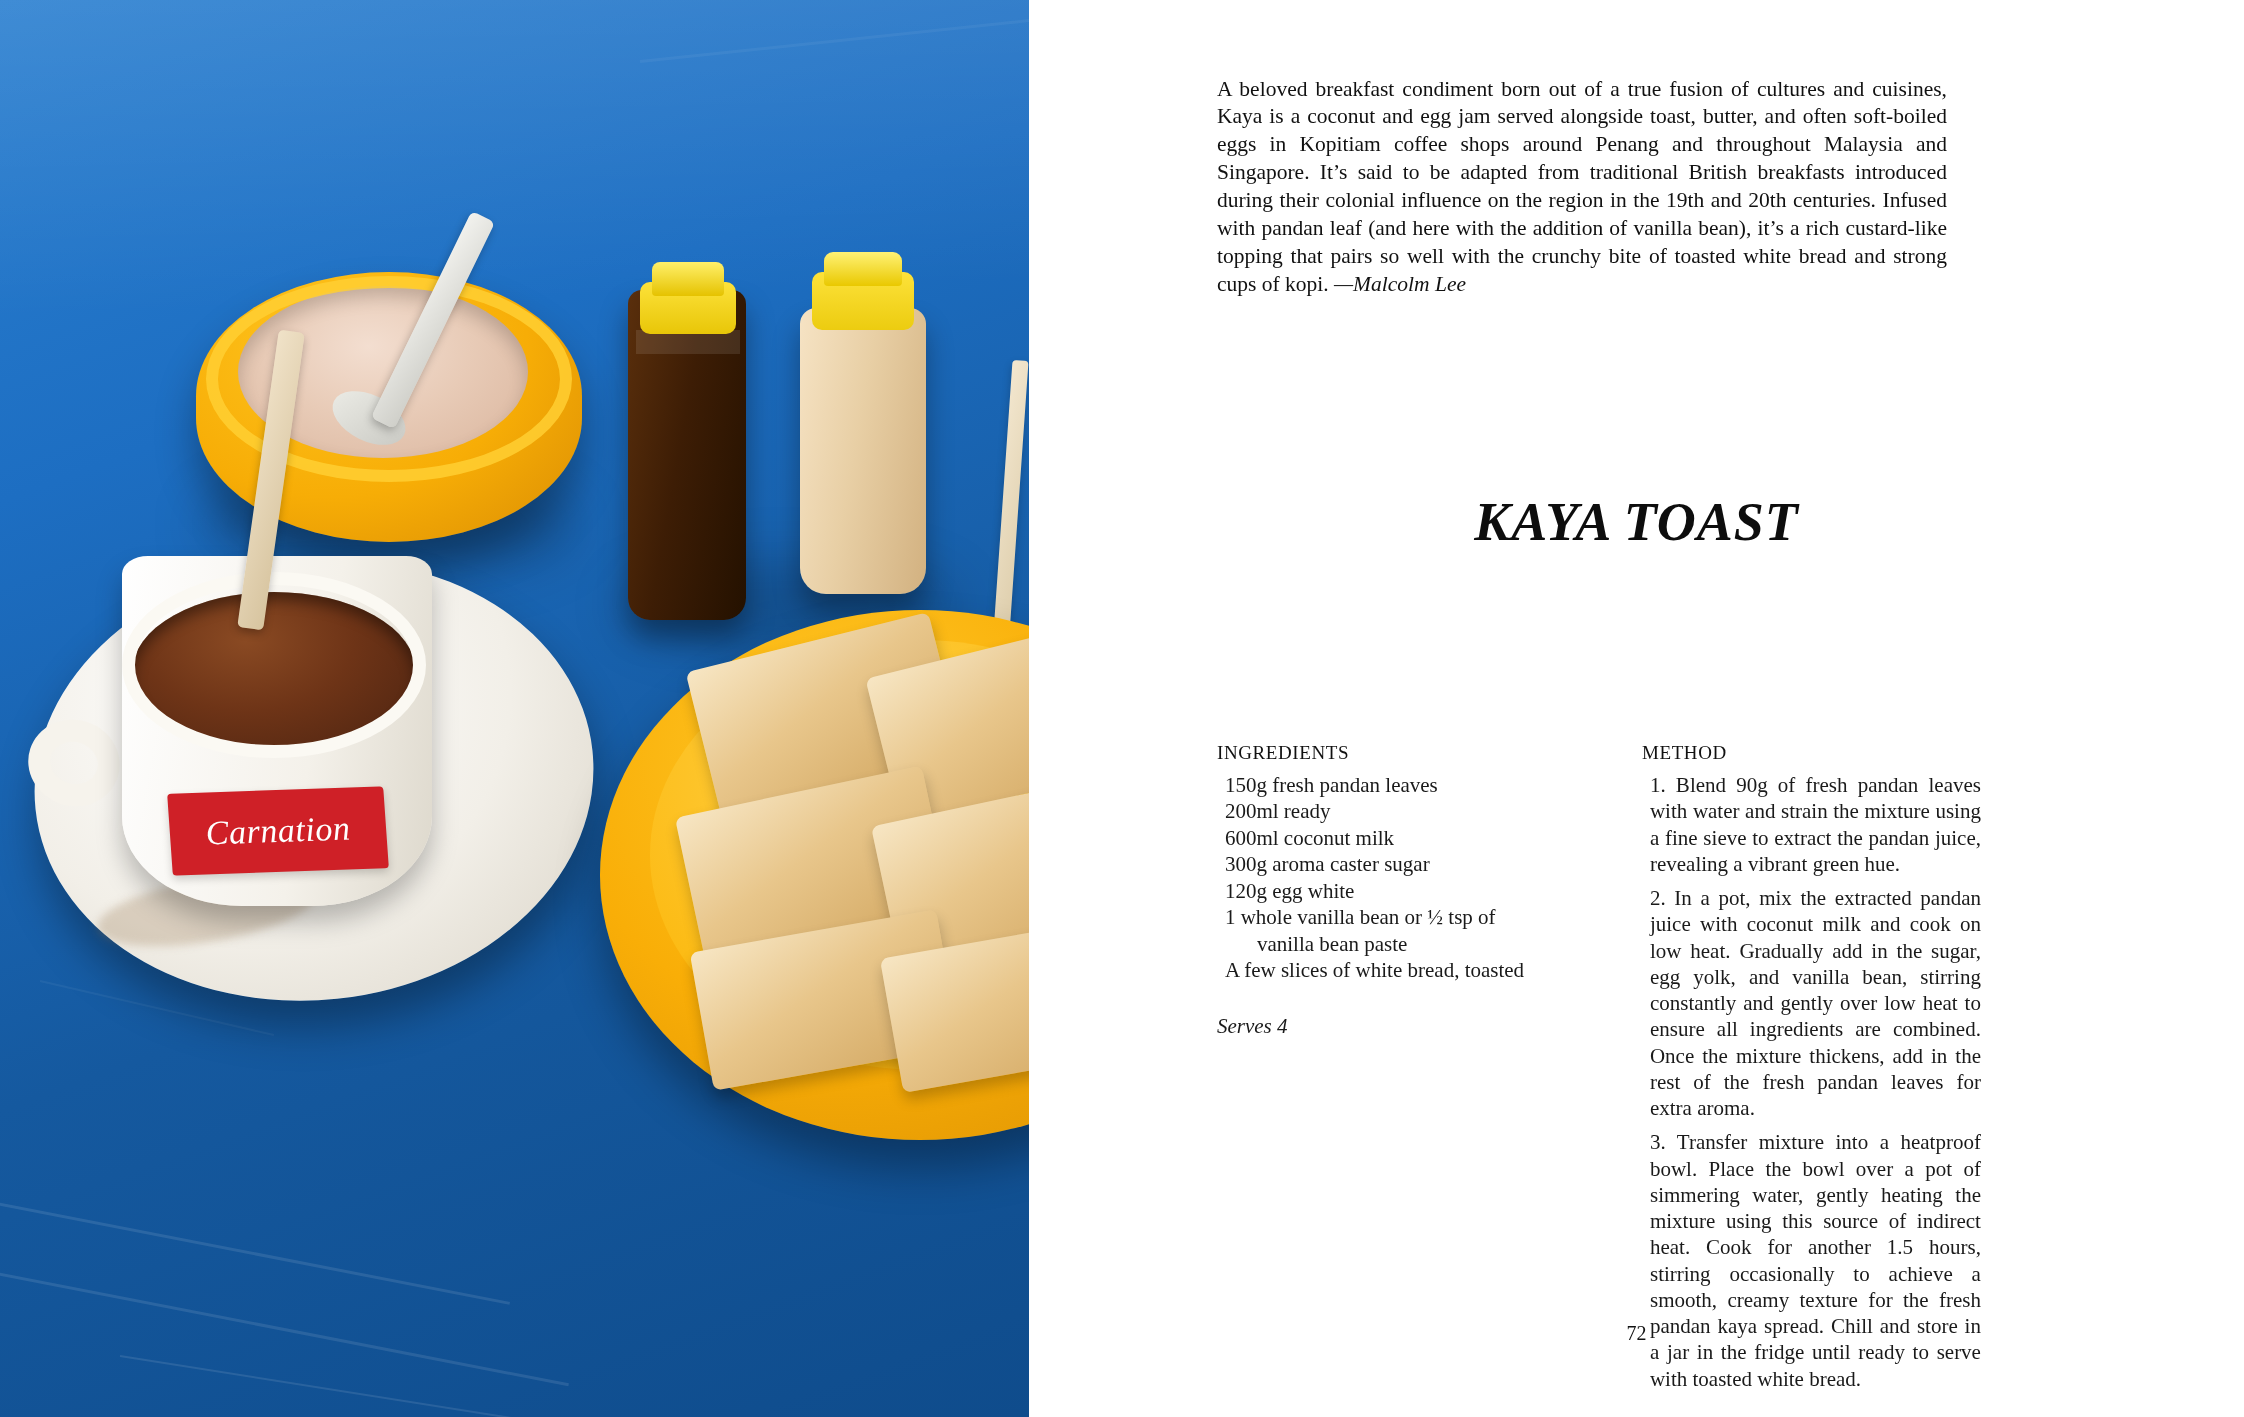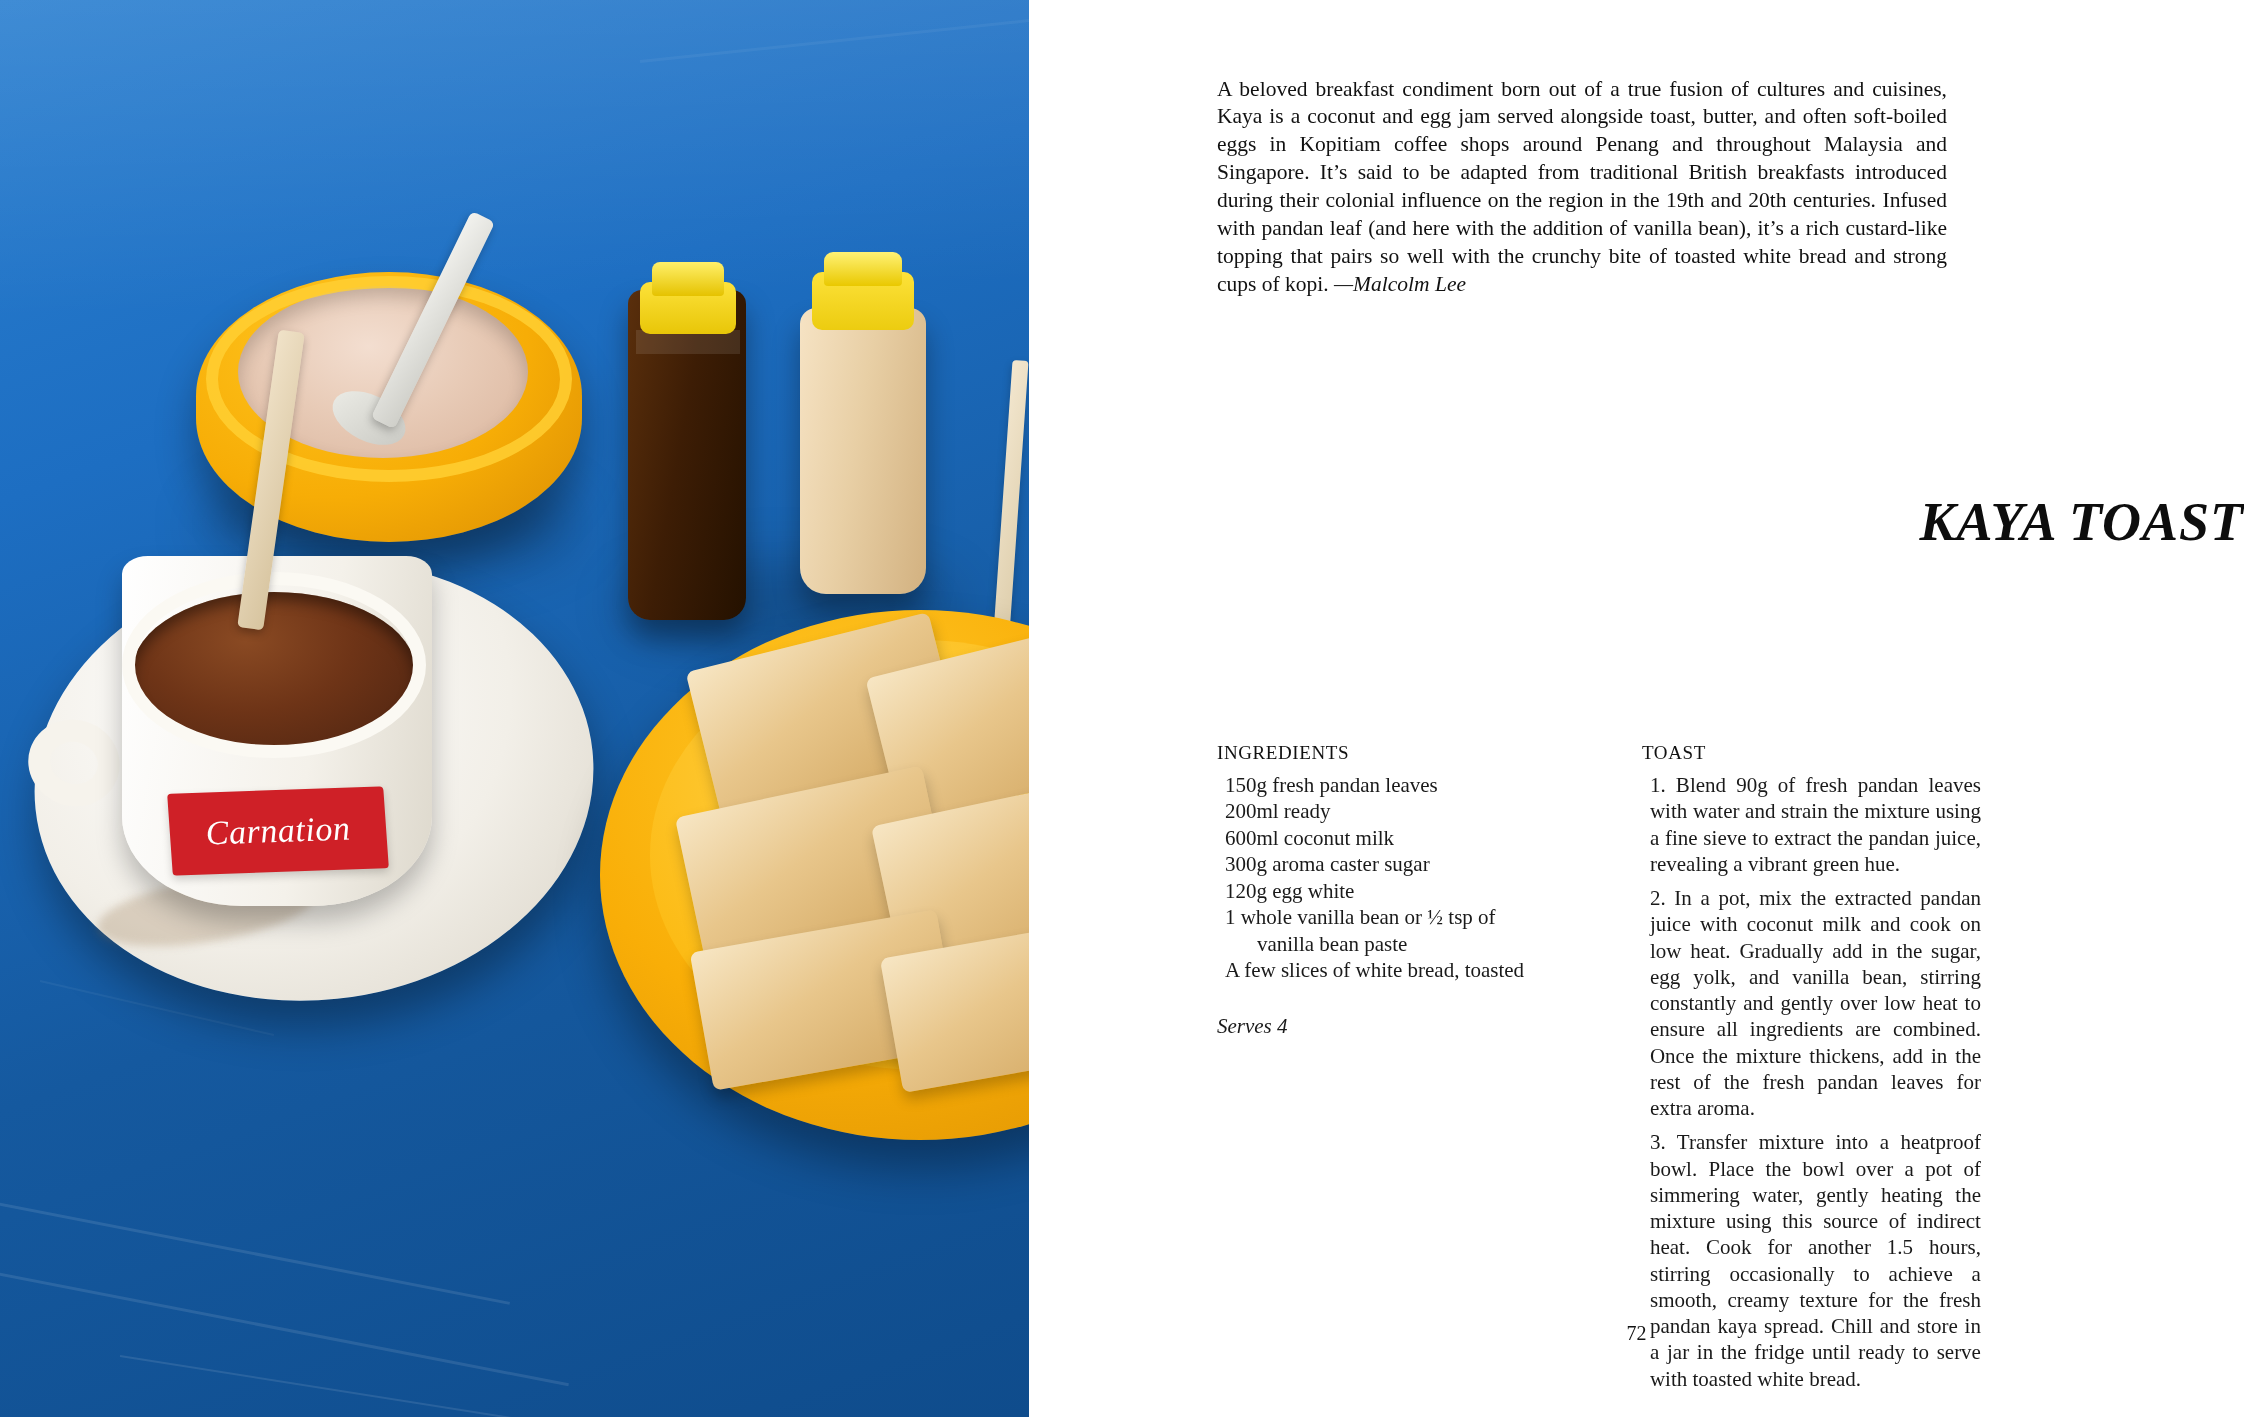--- a/index.html
+++ b/index.html
@@ -277,21 +277,21 @@
     text-align: justify;
     color: #111;
   }
   .intro .attrib {
     font-style: italic;
   }
   .recipe-title {
     position: absolute;
     left: 0; right: 0;
     top: 455px;
-    text-align: right;
+    text-align: center;
     font-family: "Liberation Serif", serif;
     font-style: italic;
     font-weight: bold;
     font-size: 54px;
     letter-spacing: 1px;
     color: #0d0d0d;
   }
   .columns {
     position: absolute;
     left: 188px;
@@ -417,21 +417,21 @@
           <li>300g aroma caster sugar</li>
           <li>120g egg white</li>
           <li>1 whole vanilla bean or ½ tsp of</li>
           <li class="cont">vanilla bean paste</li>
           <li>A few slices of white bread, toasted</li>
         </ul>
         <div class="serves">Serves 4</div>
       </div>
 
       <div class="col">
-        <div class="col-head">TOAST</div>
+        <div class="col-head">METHOD</div>
         <p class="method-step">1. Blend 90g of fresh pandan leaves with water and strain the mixture using a fine sieve to extract the pandan juice, revealing a vibrant green hue.</p>
         <p class="method-step">2. In a pot, mix the extracted pandan juice with coconut milk and cook on low heat. Gradually add in the sugar, egg yolk, and vanilla bean, stirring constantly and gently over low heat to ensure all ingredients are combined. Once the mixture thickens, add in the rest of the fresh pandan leaves for extra aroma.</p>
         <p class="method-step">3. Transfer mixture into a heatproof bowl. Place the bowl over a pot of simmering water, gently heating the mixture using this source of indirect heat. Cook for another 1.5 hours, stirring occasionally to achieve a smooth, creamy texture for the fresh pandan kaya spread. Chill and store in a jar in the fridge until ready to serve with toasted white bread.</p>
       </div>
 
     </div>
 
     <div class="folio">72</div>
   </div>
 

